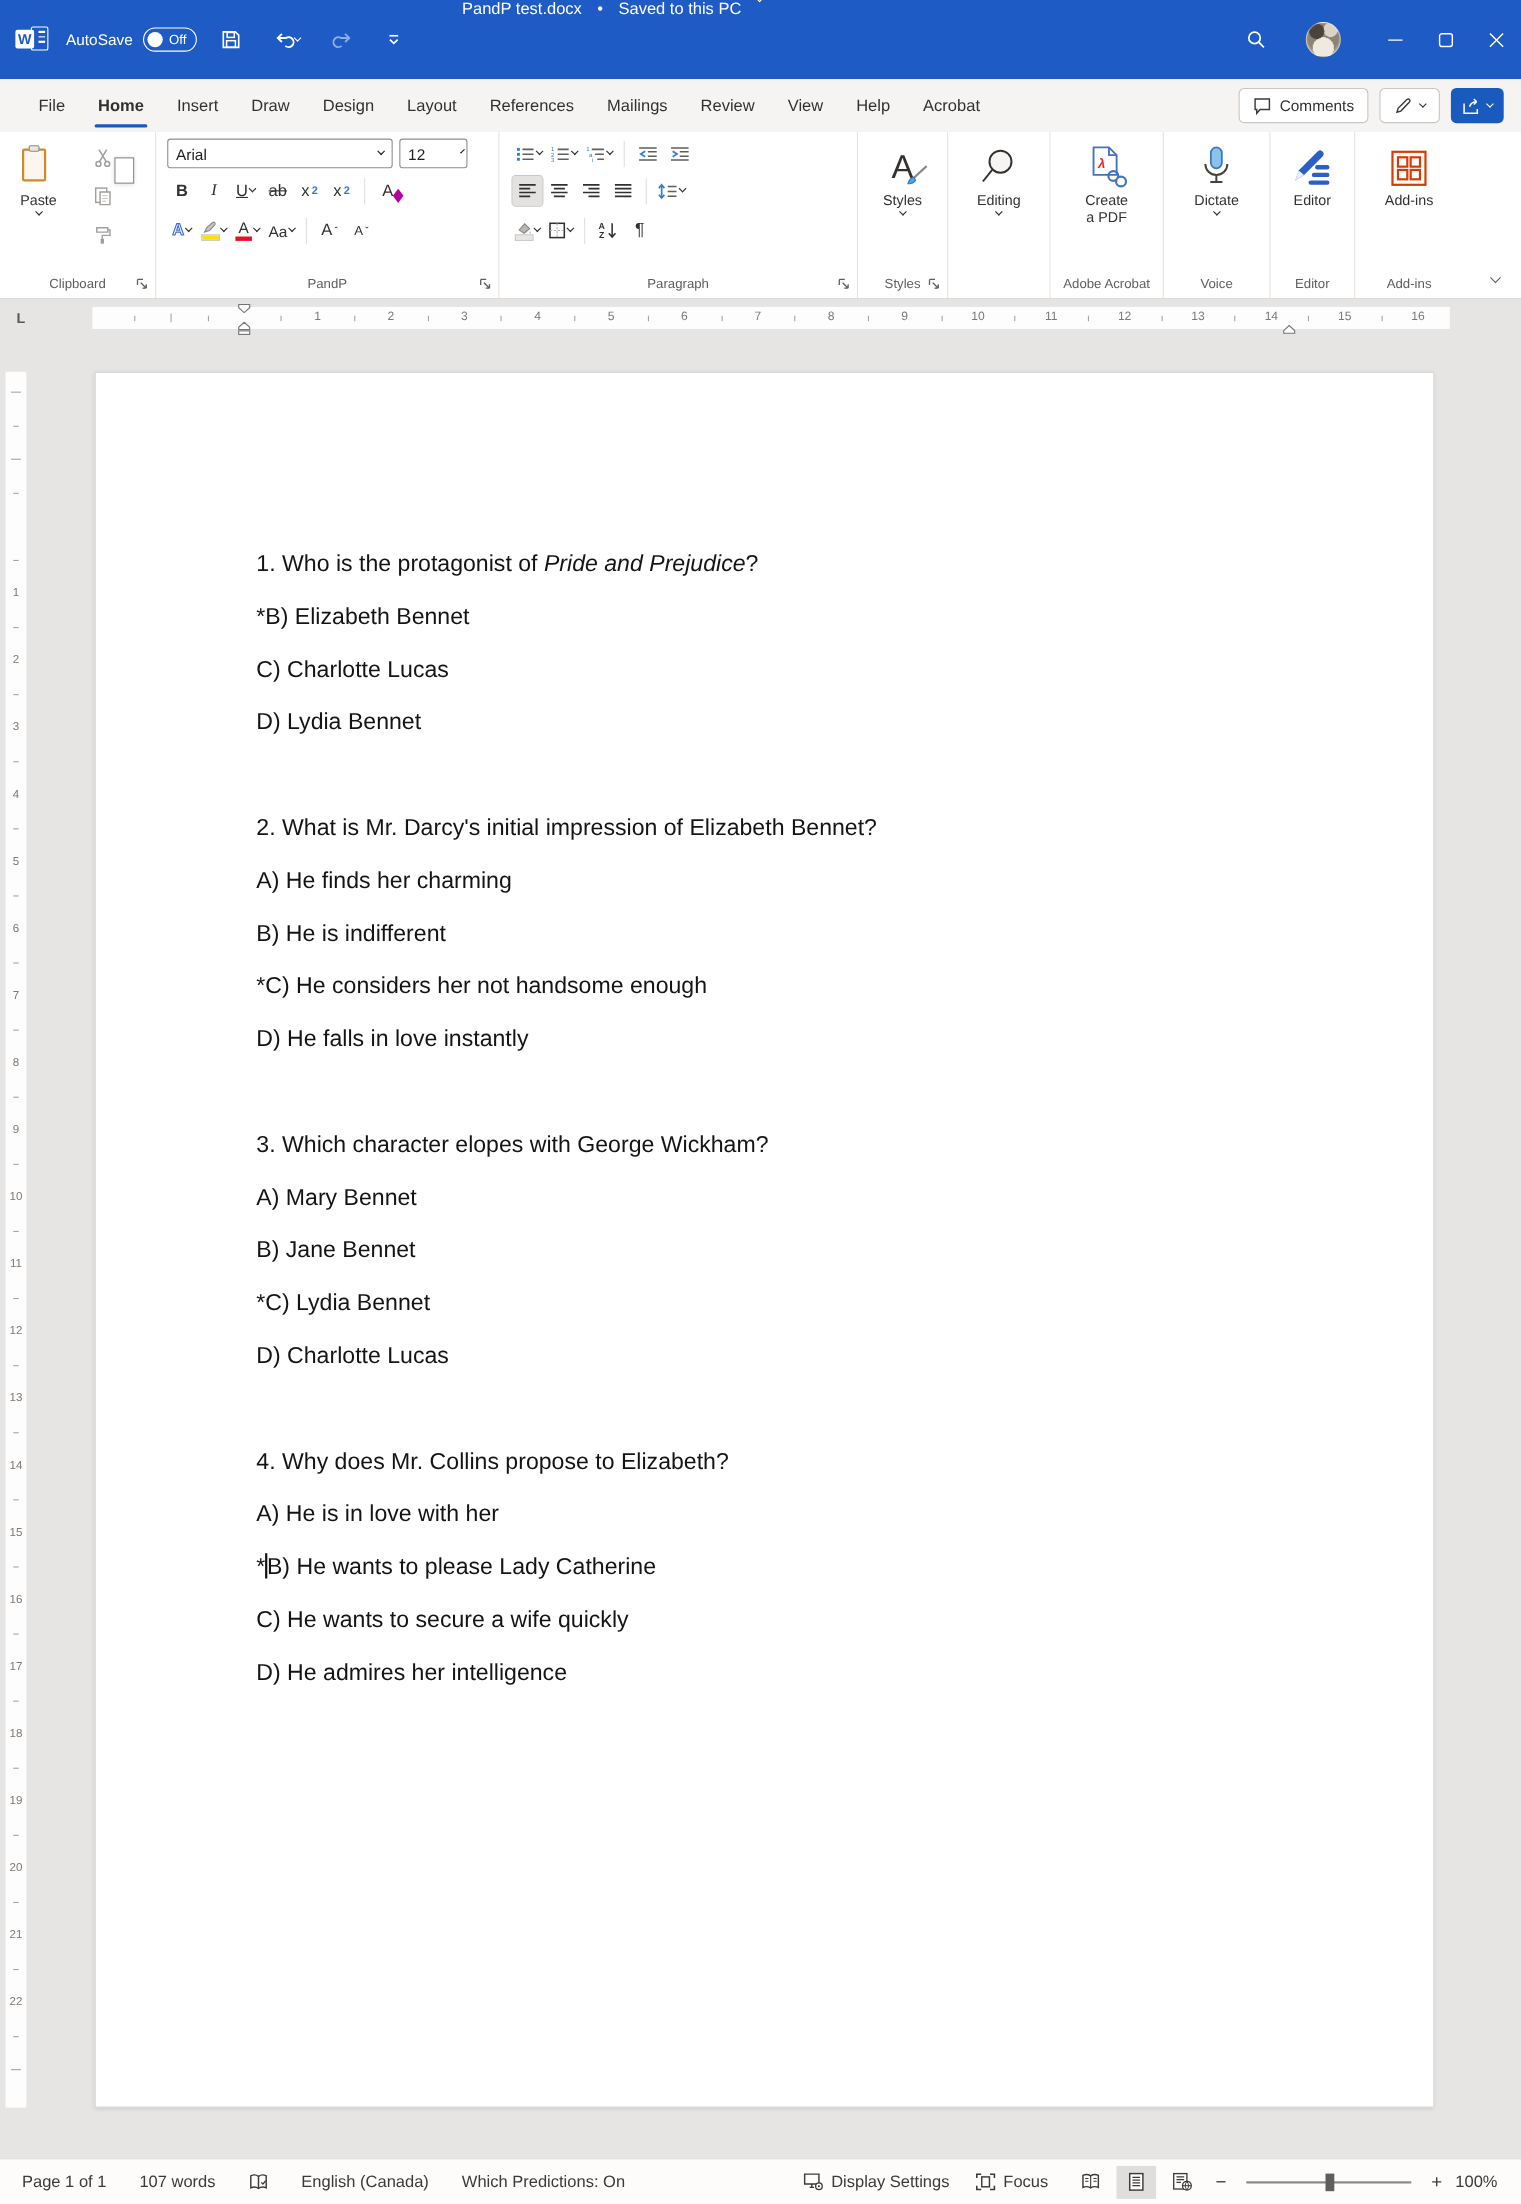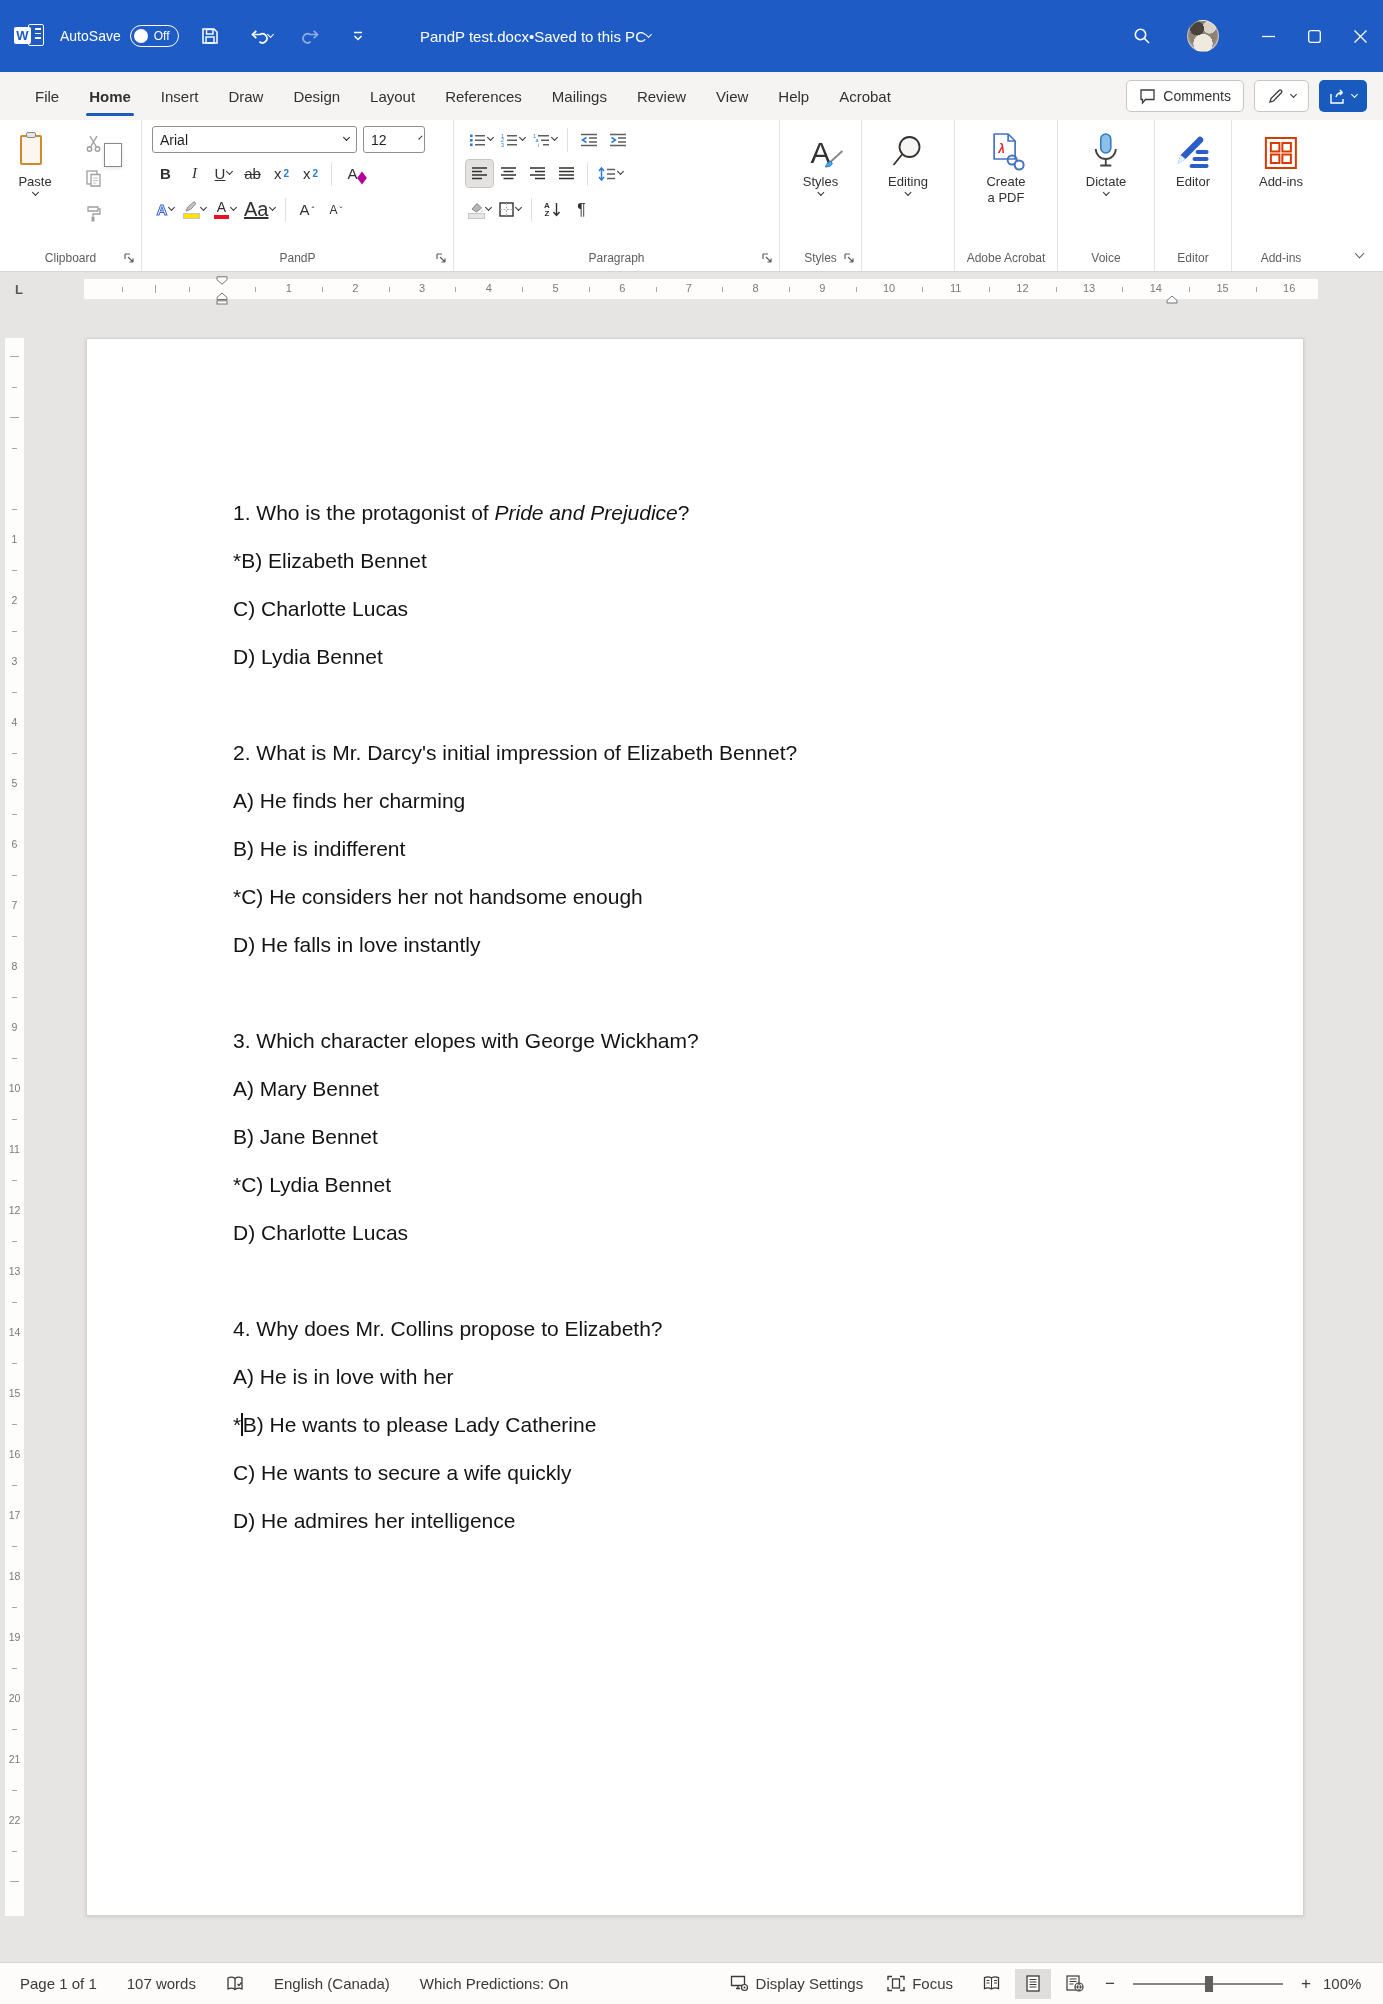--- a/index.html
+++ b/index.html
@@ -23,21 +23,21 @@
   .word-logo .pg{position:absolute;right:0;top:2px;width:16px;height:22px;border:1.5px solid #fff;border-radius:2px;background:transparent;}
   .word-logo .pg i{display:block;height:1.5px;background:#fff;margin:3px 2px 0 6px;}
   .word-logo .wb{position:absolute;left:0;top:5px;width:17px;height:17px;background:#fff;color:var(--titlebar-blue);font-weight:bold;font-size:13px;line-height:17px;text-align:center;border-radius:2px;}
   .autosave{display:flex;align-items:center;gap:9px;font-size:14px;}
   .toggle{width:49px;height:22px;border:1.6px solid #fff;border-radius:11px;display:flex;align-items:center;padding:0 6px 0 3px;gap:6px;}
   .toggle .knob{width:14px;height:14px;border-radius:50%;background:#fff;}
   .toggle .state{font-size:12px;color:#fff;}
   .tb-btn{width:30px;height:30px;display:flex;align-items:center;justify-content:center;background:none;border:none;cursor:pointer;}
   .tb-btn svg{display:block;}
   .dim{opacity:.5;}
-  .tb-title{position:absolute;left:420px;top:0;height:72px;display:flex;align-items:center;gap:0;font-size:15px;white-space:nowrap;}
+  .tb-title{position:absolute;left:420px;top:0;height:72px;display:flex;align-items:flex-start;gap:14px;font-size:15px;white-space:nowrap;}
   .tb-right{position:absolute;right:0;top:0;height:72px;display:flex;align-items:center;}
   .avatar{width:32px;height:32px;border-radius:50%;margin:0 26px 0 30px;background:
     radial-gradient(circle at 30% 25%,#4a423c 0 22%,transparent 23%),
     radial-gradient(circle at 72% 20%,#d9d3c8 0 20%,transparent 21%),
     radial-gradient(circle at 50% 75%,#efeae0 0 35%,transparent 36%),
     radial-gradient(circle at 50% 45%,#8d8276 0 60%,#b7aca0 75%);border:1px solid rgba(255,255,255,.4);}
   .winbtn{width:46px;height:72px;display:flex;align-items:center;justify-content:center;background:none;border:none;cursor:pointer;}
   .chev{display:inline-block;width:7px;height:7px;border-right:1.5px solid currentColor;border-bottom:1.5px solid currentColor;transform:rotate(45deg);margin-top:-4px;}
   .chev.sm{width:5px;height:5px;}
   .chev.white{border-color:#fff;}
@@ -78,21 +78,21 @@
   .vsep{width:1px;height:24px;background:#e1dfdd;margin:0 5px;}
   .combo{height:27px;border:1px solid #918f8d;border-radius:3px;background:#fff;display:flex;align-items:center;justify-content:space-between;padding:0 7px;font-size:14px;color:#201f1e;cursor:pointer;gap:33px;}
   .clipboard{position:relative;width:34px;height:38px;}
   .clipboard .board{position:absolute;left:2px;top:3px;width:22px;height:30px;border:2px solid #d08a2e;border-radius:2px;background:#fdf6ee;}
   .clipboard .clipt{position:absolute;left:8px;top:0;width:10px;height:6px;border:1.5px solid #8a8886;border-radius:2px;background:#e8e6e4;}
   .clipboard .page{position:absolute;right:2px;top:11px;width:18px;height:24px;border:1.5px solid #8a8886;background:#fff;}
   .ulU{text-decoration:underline;}
   .strike{text-decoration:line-through;}
   .ff-serif{font-family:"Liberation Serif",serif;}
   .subsup{font-size:10px;color:var(--icon-blue);font-weight:bold;}
-  .smallAA{font-size:20px;text-decoration:underline;}
+  .smallAA{font-size:14px;}
   .colorbar{display:block;width:15px;height:4px;margin-top:1px;}
   .stack{display:flex;flex-direction:column;align-items:center;line-height:1;}
   .collapse-chev{position:absolute;right:20px;bottom:10px;color:#605e5c;cursor:pointer;}
 
   
   .rulerbar{height:34px;position:relative;background:#e7e5e3;flex:none;}
   .hband{position:absolute;left:84px;width:1234px;top:7px;height:20px;background:#fdfdfd;}
   .htick{position:absolute;width:1px;background:#a8a6a4;top:15px;height:5px;}
   .htick.tall{top:13px;height:8px;}
   .hnum{position:absolute;top:10px;transform:translateX(-50%);font-size:11px;color:#7b7977;}

